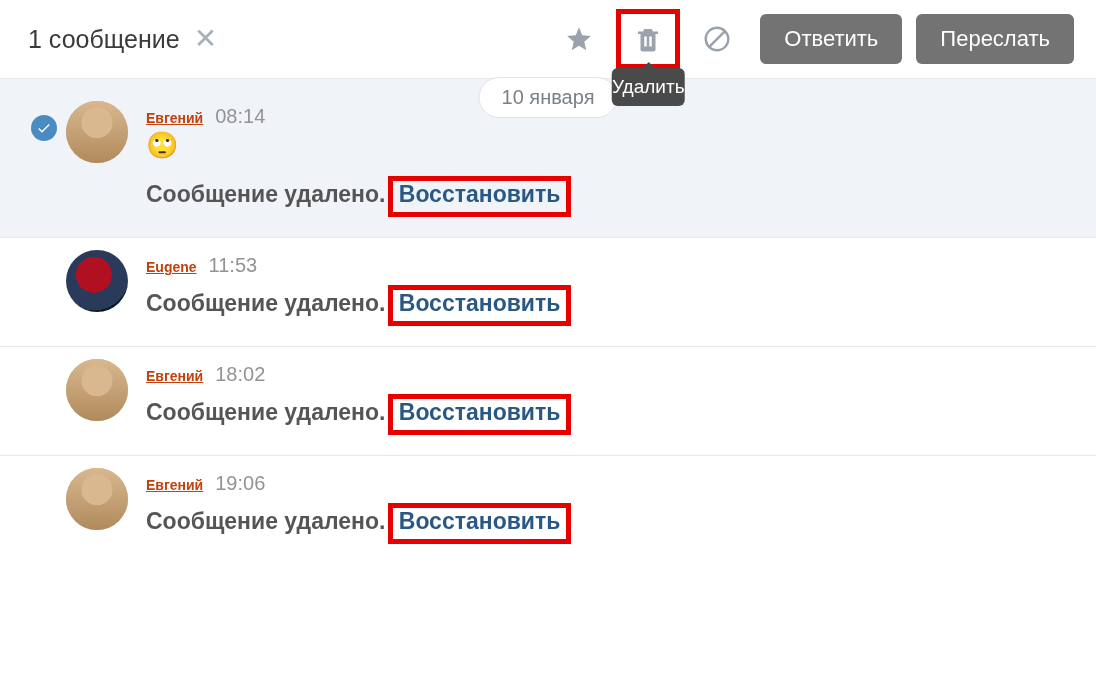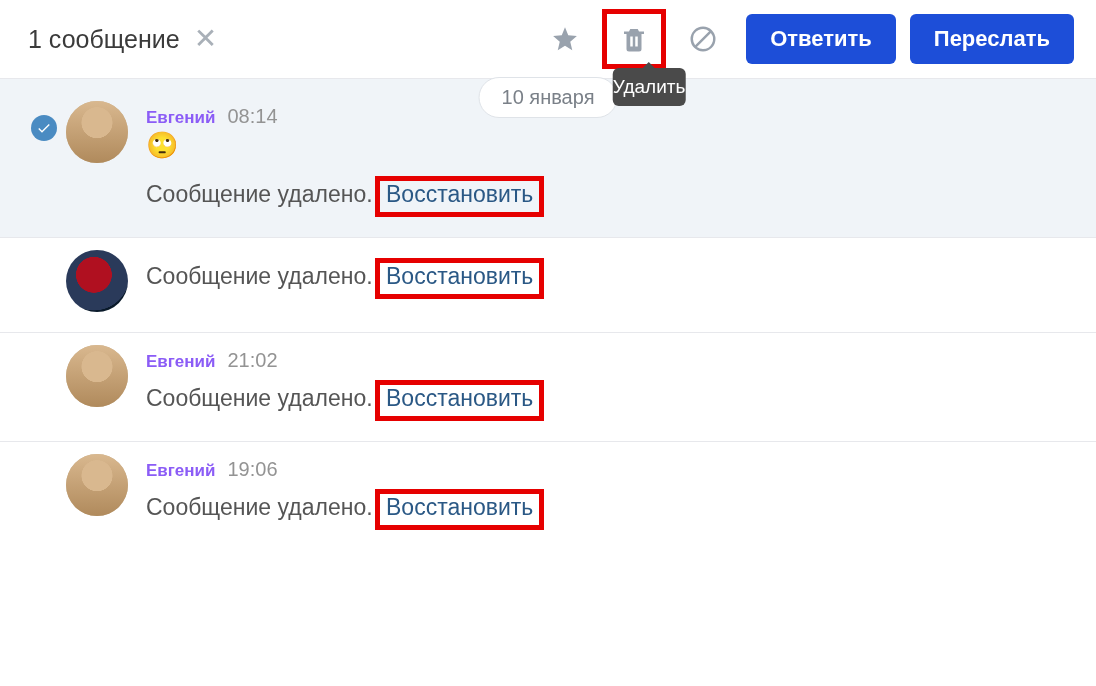--- a/index.html
+++ b/index.html
@@ -53,41 +53,40 @@
     top: 54px;
     left: 50%;
     transform: translateX(-50%);
     background: #4a4a4a;
     color: #fff;
     font-size: 19px;
     padding: 8px 0;
     border-radius: 6px;
     white-space: nowrap;
     z-index: 20;
-    margin-left: 15px;
   }
   .tooltip::before {
     content: "";
     position: absolute;
     top: -6px; left: 50%;
     transform: translateX(-50%);
     border-left: 7px solid transparent;
     border-right: 7px solid transparent;
     border-bottom: 7px solid #4a4a4a;
   }
   .btn {
-    background: #1d4ed8;
+    background: #737373;
     color: #fff;
     border: none;
     border-radius: 6px;
     font-size: 22px;
     padding: 12px 24px;
     margin-left: 14px;
     cursor: pointer;
-    font-weight: 700;
+    font-weight: 400;
   }
 
   
   .list { }
   .row {
     display: flex;
     align-items: flex-start;
     padding: 12px 22px 20px 22px;
     border-top: 1px solid #e7e8ec;
     position: relative;
@@ -121,24 +120,24 @@
     position:absolute; inset:0;
     background: radial-gradient(circle at 50% 35%, #d9b88f 30%, transparent 31%),
                 radial-gradient(circle at 48% 30%, #2a1a10 20%, transparent 21%),
                 linear-gradient(#d9b88f, #b08a5c);
   }
   .av2 {
     background: radial-gradient(circle at 45% 40%, #b01020 35%, #2a3a5a 36% 70%, #0a1a2a 71%);
   }
   .body { flex: 1; min-width: 0; }
   .hdr { display: flex; align-items: baseline; gap: 12px; padding-top: 4px;}
-  .name { color: #8b5cf6; font-weight: 700; font-size: 17px; }
+  .name { color: #c2410c; font-weight: 700; font-size: 14px; text-decoration: underline; }
   .time { color: #939393; font-size: 20px; }
   .emoji { font-size: 26px; line-height: 1; margin-top: 4px; }
-  .line { margin-top: 8px; font-size: 23px; color: #555; }
+  .line { margin-top: 8px; font-size: 23px; color: #555; font-weight: bold; }
   .restore-box {
     border: 5px solid #e60000;
     padding: 0 6px 4px 6px;
     display: inline-block;
     margin-left: -4px;
   }
   .restore { color: #2a5885; font-size: 23px; cursor: pointer; }
 
   
   .date-pill {
@@ -221,36 +220,40 @@
         </span>
       </div>
     </div>
   </div>
 
 
   <div class="row">
     <div class="checkcol"></div>
     <div class="avatar av2"></div>
     <div class="body">
+      <div class="hdr">
+        <span class="name">Eugene</span>
+        <span class="time">11:53</span>
+      </div>
       <div class="line">
         <span>Сообщение удалено.</span>
         <span class="restore-box">
           <span class="restore">Восстановить</span>
         </span>
       </div>
     </div>
   </div>
 
   <div class="row">
     <div class="checkcol"></div>
     <div class="avatar av1"></div>
     <div class="body">
       <div class="hdr">
         <span class="name">Евгений</span>
-        <span class="time">21:02</span>
+        <span class="time">18:02</span>
       </div>
       <div class="line">
         <span>Сообщение удалено.</span>
         <span class="restore-box">
           <span class="restore">Восстановить</span>
         </span>
       </div>
     </div>
   </div>
 

